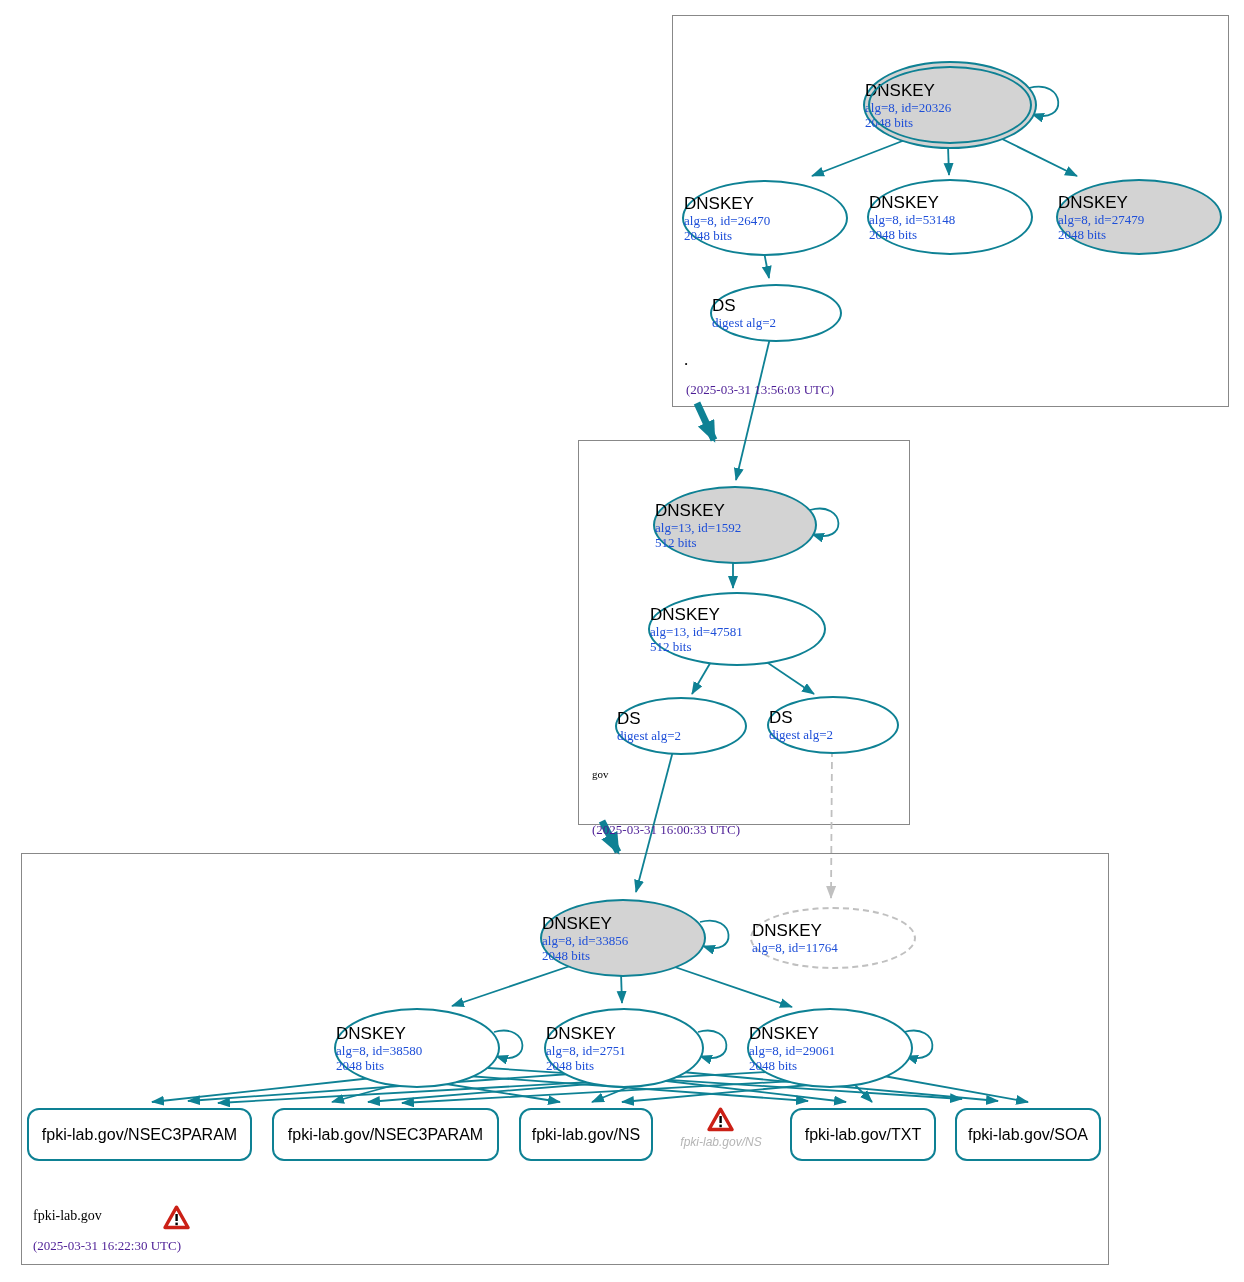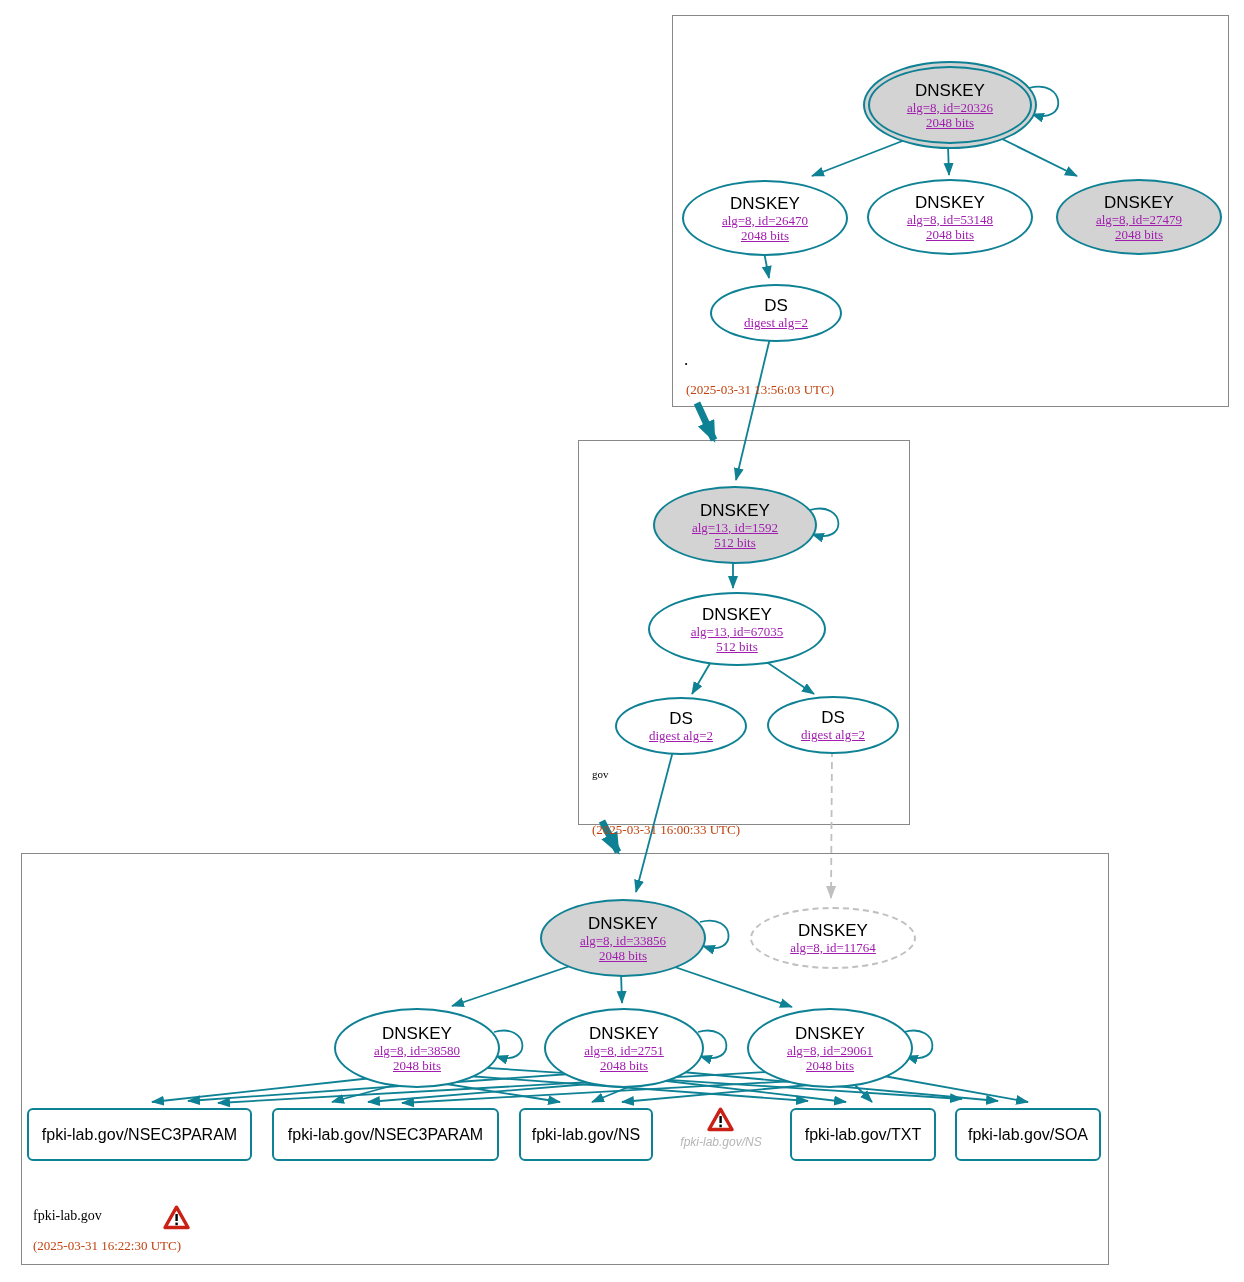--- a/index.html
+++ b/index.html
@@ -1,32 +1,32 @@
 <!DOCTYPE html>
 <html><head>
 <meta charset="utf-8">
 <style>
   :root{ --teal:#0e8194; --grayfill:#d3d3d3; --dash:#c0c0c0; --boxborder:#888; }
   html,body{margin:0;padding:0;background:#fff;}
   #stage{position:relative;width:1244px;height:1282px;background:#fff;overflow:hidden;
          font-family:"Liberation Sans",sans-serif;}
   .zone{position:absolute;border:1px solid var(--boxborder);background:transparent;z-index:1;}
   svg.edges{position:absolute;left:0;top:0;z-index:2;}
-  .node{position:absolute;display:flex;flex-direction:column;align-items:center;justify-content:center;
+  .node{position:absolute;display:flex;flex-direction:column;align-items:flex-start;justify-content:center;
         background:#fff;border:2px solid var(--teal);border-radius:50%;z-index:3;text-align:center;}
   .node.gray{background:var(--grayfill);}
   .node .ring{position:absolute;inset:3px;border:2px solid var(--teal);border-radius:50%;}
   .nt{font:17px "Liberation Sans",sans-serif;color:#000;line-height:19px;}
-  .nd{font:13px "Liberation Serif",serif;color:#a21caf;line-height:15px;text-decoration:underline;}
+  .nd{font:13px "Liberation Serif",serif;color:#1d4ed8;line-height:15px;}
   .node.dashedNode{border:2px dashed var(--dash);background:#fff;}
   .rrbox{position:absolute;display:flex;align-items:center;justify-content:center;background:#fff;
-         border:2px solid var(--teal);border-radius:6px;z-index:3;
+         border:2px solid var(--teal);border-radius:12px;z-index:3;
          font:16px "Liberation Sans",sans-serif;color:#000;}
   .zlabel{position:absolute;z-index:4;color:#000;font-family:"Liberation Serif",serif;}
-  .tstamp{position:absolute;z-index:4;color:#c2410c;font:13px "Liberation Serif",serif;}
+  .tstamp{position:absolute;z-index:4;color:#4c1d95;font:13px "Liberation Serif",serif;}
   .warnicon{position:absolute;z-index:4;}
   .fadedrr{position:absolute;z-index:4;text-align:center;
            font:italic 12px "Liberation Sans",sans-serif;color:#b5b5b5;}
 </style>
 </head>
 <body>
 
 <div id="stage">
 
   <div class="zone" style="left:672px;top:15px;width:555px;height:390px"></div>
@@ -118,21 +118,21 @@
   <div class="zlabel" style="left:684px;top:350px;font-size:17px">.</div>
   <div class="tstamp" style="left:686px;top:382px">(2025-03-31 13:56:03 UTC)</div>
 
   <div class="node gray" style="left:653px;top:486px;width:160px;height:74px">
     <div class="nt">DNSKEY</div>
     <div class="nd">alg=13, id=1592</div>
     <div class="nd">512 bits</div>
   </div>
   <div class="node" style="left:648px;top:592px;width:174px;height:70px">
     <div class="nt">DNSKEY</div>
-    <div class="nd">alg=13, id=67035</div>
+    <div class="nd">alg=13, id=47581</div>
     <div class="nd">512 bits</div>
   </div>
   <div class="node" style="left:615px;top:697px;width:128px;height:54px">
     <div class="nt">DS</div>
     <div class="nd">digest alg=2</div>
   </div>
   <div class="node" style="left:767px;top:696px;width:128px;height:54px">
     <div class="nt">DS</div>
     <div class="nd">digest alg=2</div>
   </div>

